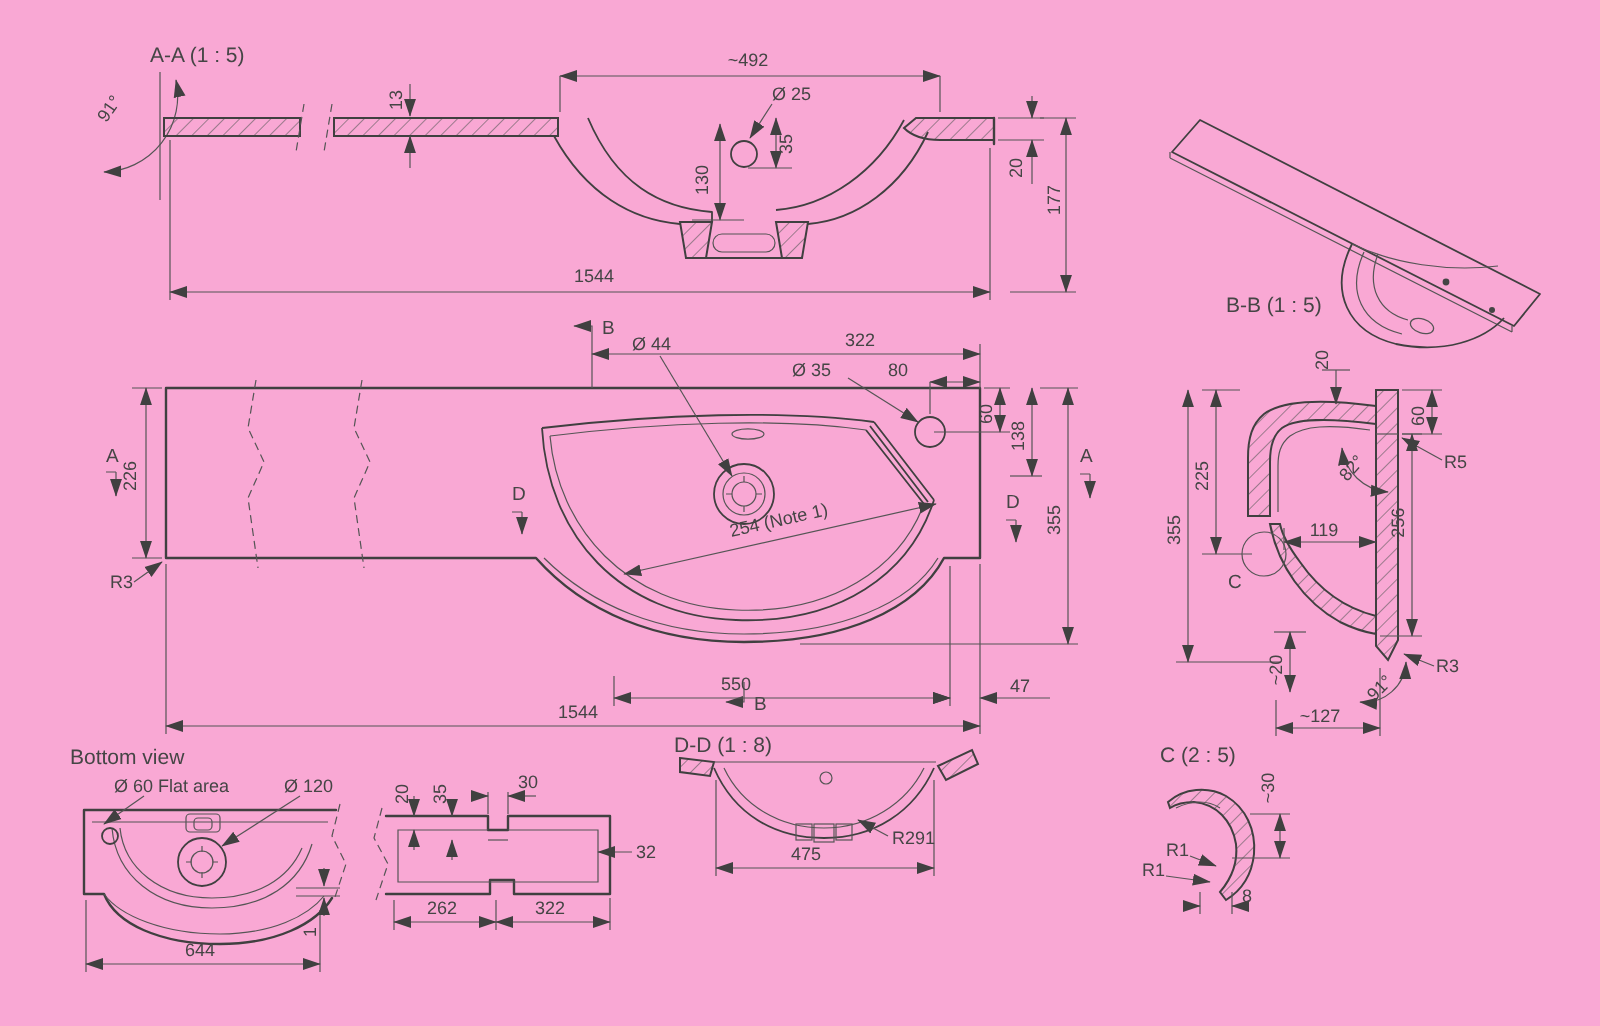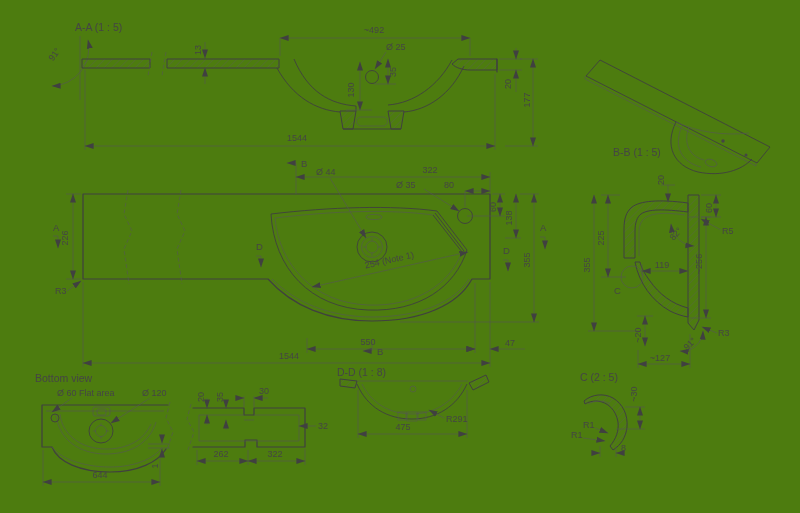--- a/index.html
+++ b/index.html
@@ -1,16 +1,16 @@
 <!DOCTYPE html>
 <html><head>
 <meta charset="utf-8">
 <style>
   html,body{margin:0;padding:0;background:#ffffff;}
-  .page{width:800px;height:513px;background:#4d7c0f;position:relative;overflow:hidden;}
+  .page{width:800px;height:513px;background:#f9a8d4;position:relative;overflow:hidden;}
   svg text{font-family:"Liberation Sans","DejaVu Sans",sans-serif;fill:#454545;}
   .lbl{font-size:10.5px;}
   .dim{font-size:9px;}
   .ltr{font-size:9.5px;}
   .main{stroke:#404040;stroke-width:1.2;fill:none;stroke-linejoin:round;stroke-linecap:round;}
   .med{stroke:#404040;stroke-width:0.9;fill:none;stroke-linejoin:round;}
   .thin{stroke:#555555;stroke-width:0.6;fill:none;}
   .hatchf{fill:url(#hatch);stroke:#404040;stroke-width:1;}
   .dashed{stroke-dasharray:4 2.5;}
 </style>

